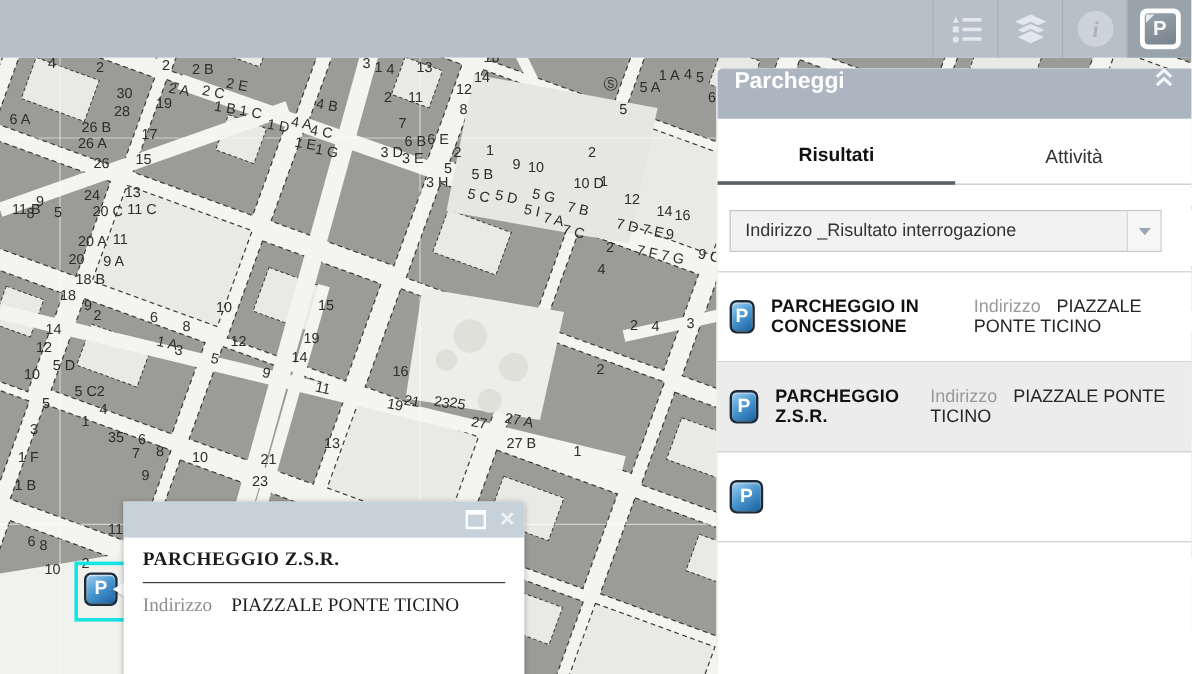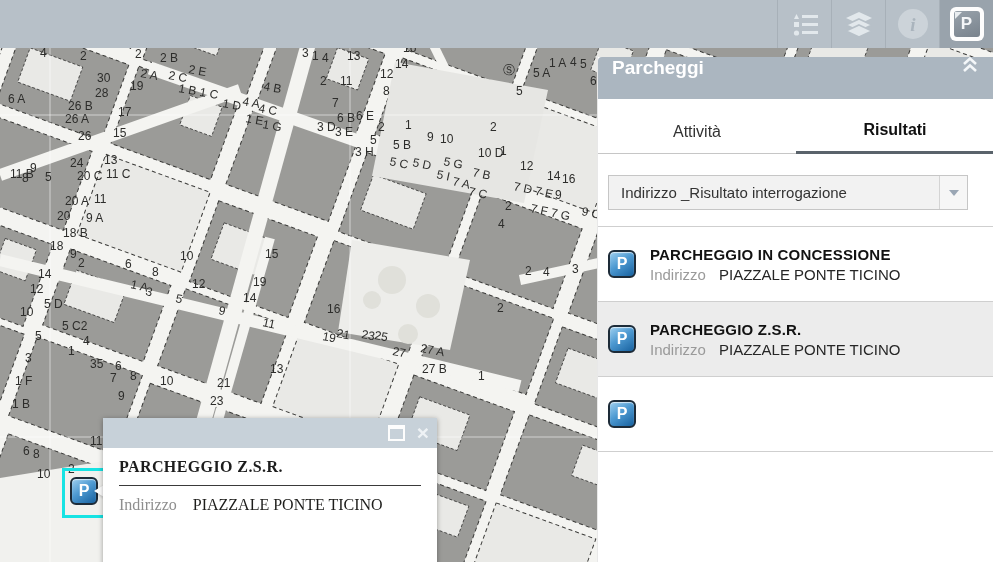--- a/index.html
+++ b/index.html
@@ -72,21 +72,21 @@
        align-items:center;justify-content:center;}
   .dd-arrow{width:0;height:0;border-left:5px solid transparent;border-right:5px solid transparent;
        border-top:6px solid #9aa6b4;}
 
   .feature-count{margin:19px 10px 0 10px;font-size:15px;color:#222;}
 
   .results{margin-top:16px;border-top:1px solid #cfcfcf;}
   .result-item{display:flex;align-items:center;gap:14px;padding:12px 10px;min-height:50px;
        border-bottom:1px solid #cfcfcf;cursor:pointer;}
   .result-item.selected{background:#ececec;}
-  .result-texts{display:flex;flex-direction:column;gap:3px;}
+  .result-texts{display:flex;flex-direction:row;gap:3px;}
   .result-title{font-weight:bold;font-size:15px;color:#121212;letter-spacing:.2px;}
   .result-sub{font-size:15px;}
   .result-sub .lbl{color:#9a9a9a;}
   .result-sub .val{color:#262626;margin-left:9px;}
 </style>
 </head>
 <body>
 
 <div class="app">
 
@@ -481,22 +481,22 @@
       <span class="panel-title">Parcheggi</span>
       <span class="collapse">
         <svg width="16" height="16" viewBox="0 0 16 16">
           <polyline points="2,7 8,1.5 14,7" fill="none" stroke="#f4f7f9" stroke-width="2.6"></polyline>
           <polyline points="2,14 8,8.5 14,14" fill="none" stroke="#f4f7f9" stroke-width="2.6"></polyline>
         </svg>
       </span>
     </div>
 
     <div class="tabs">
+      <div class="tab active">Risultati</div>
       <div class="tab">Attività</div>
-      <div class="tab active">Risultati</div>
     </div>
 
     <div class="dropdown">
       <div class="dropdown-value">Indirizzo _Risultato interrogazione</div>
       <div class="dropdown-btn">
         <div class="dd-arrow"></div>
       </div>
     </div>
 
 

